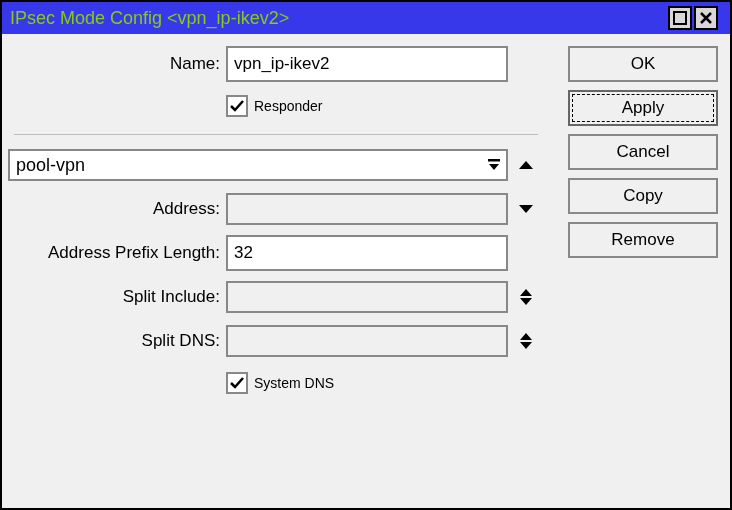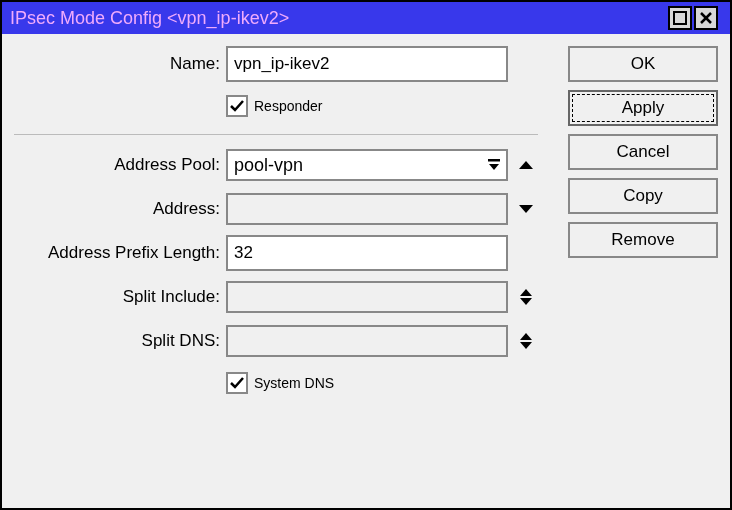--- a/index.html
+++ b/index.html
@@ -15,21 +15,21 @@
   .window {
     width: 732px;
     height: 510px;
     border: 2px solid #000;
     display: flex;
     flex-direction: column;
     background: #f0f0f0;
   }
   .titlebar {
     background: #3838eb;
-    color: #f0abfc;
+    color: #84cc16;
     display: flex;
     align-items: center;
     height: 32px;
     padding: 0 12px 0 8px;
     font-size: 18px;
     flex-shrink: 0;
   }
   .title-text { flex: 1; white-space: nowrap; overflow: hidden; }
   .title-btn {
     width: 24px;
@@ -228,21 +228,20 @@
           <svg width="16" height="16">
               <polyline points="2,8 6,12 14,3" fill="none" stroke="#000" stroke-width="2.5"></polyline>
             </svg>
         </div>
         <span class="chk-label">Responder</span>
       </div>
 
       <hr class="hr">
 
       <div class="row">
-        <div class="label-cell">Address Pool:</div>
         <div class="input-cell">
           <div class="combo">
             <input class="combo-text" value="pool-vpn" style="">
             <div class="combo-arrow">
               <svg width="14" height="14">
                 <rect x="1" y="1" width="12" height="2.5" fill="#000"></rect>
                 <polygon points="2,6 12,6 7,12" fill="#000"></polygon>
               </svg>
             </div>
           </div>

